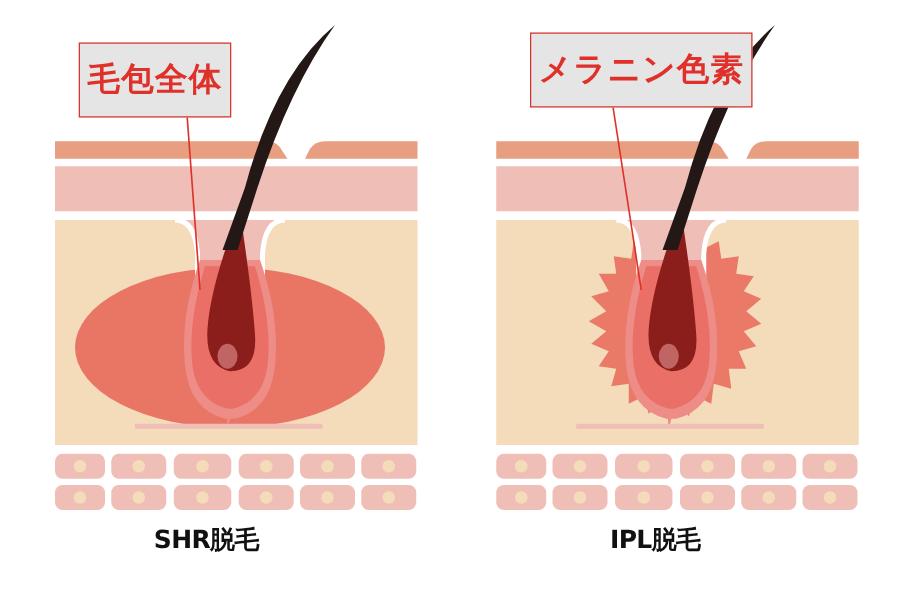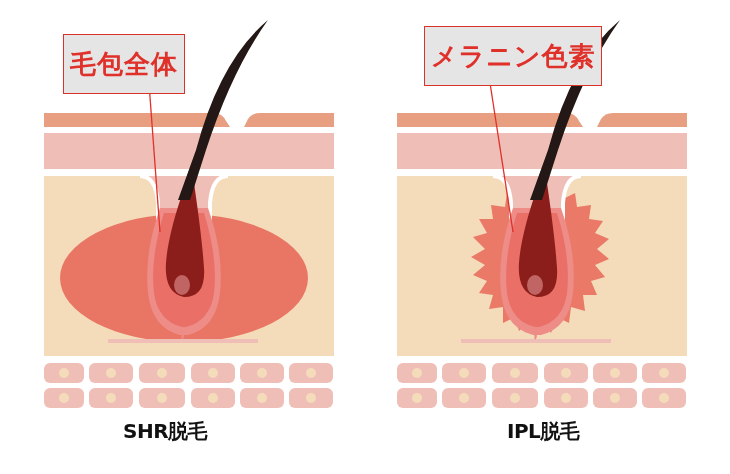--- a/index.html
+++ b/index.html
@@ -81,13 +81,13 @@
     <use href="#follicle"></use>
   </g>
   <path d="M620,20 Q572,60 548,150 L530,200 L542,200 L558,150 Q584,70 620,20 Z" fill="#231815"></path>
   <line x1="488" y1="70" x2="513" y2="232" stroke="#e0302a" stroke-width="1.3"></line>
 </svg>
 
 <div class="callout" style="left:63px;top:34px;">毛包全体</div>
 <div class="callout" style="left:396px;top:26px;margin-left:28px;">メラニン色素</div>
 
 <div class="caption" style="left:123px;">SHR脱毛</div>
-<div class="caption" style="left:488px;margin-left:19px;">IPL脱毛</div>
+<div class="caption" style="left:488px;">IPL脱毛</div>
 
 </body></html>

